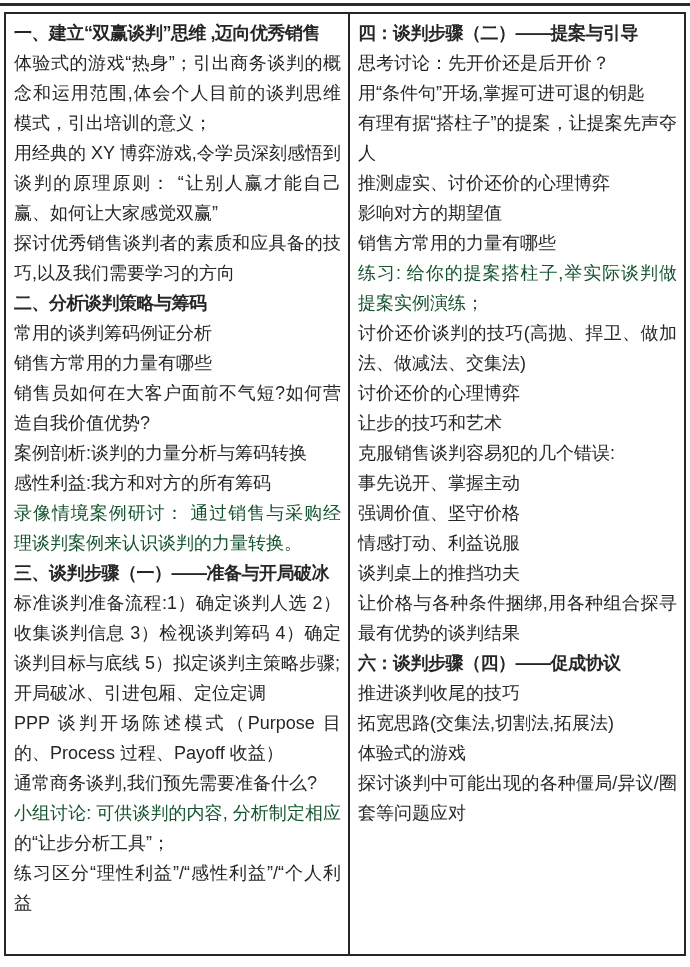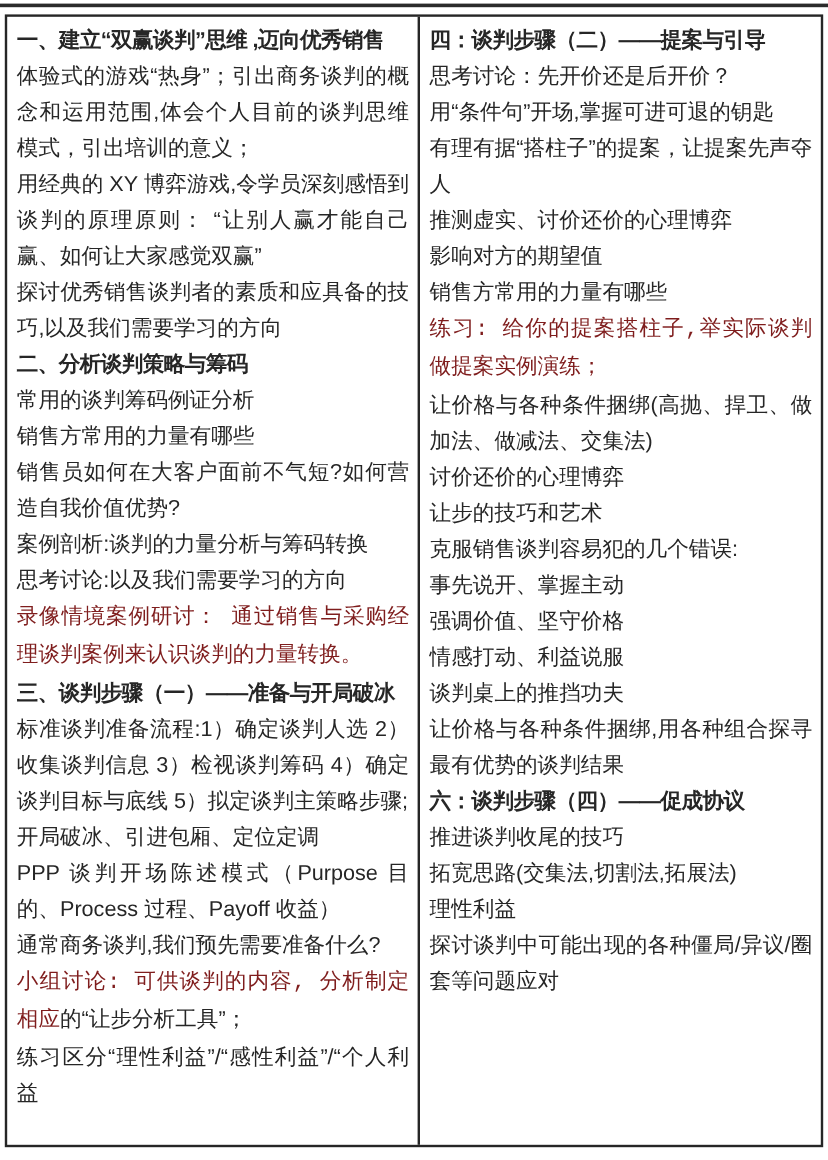--- a/index.html
+++ b/index.html
@@ -47,67 +47,67 @@
   }
   .cell p {
     margin: 0;
     font-size: 18px;
     line-height: 30px;
     color: #262626;
     text-align: justify;
     word-break: break-all;
   }
   .cell p.heading span { font-weight: 700; letter-spacing: -0.5px; }
-  span.red  { color: #7f1d1d; font-family: Liberation Mono, monospace; }
+  span.red  { color: #14532d; }
   span.bold { font-weight: 700; }
   span.plain { font-weight: 400; }
 </style>
 </head>
 <body>
 
 <div class="top-rule"></div>
 
 <div class="doc-table">
   <div class="cell cell-left">
       <p class="heading"><span class="bold">一、建立“双赢谈判”思维 ,迈向优秀销售</span></p>
       <p class="item"><span class="plain">体验式的游戏“热身”；引出商务谈判的概念和运用范围,体会个人目前的谈判思维模式，引出培训的意义；</span></p>
       <p class="item"><span class="plain">用经典的 XY 博弈游戏,令学员深刻感悟到谈判的原理原则： “让别人赢才能自己赢、如何让大家感觉双赢”</span></p>
       <p class="item"><span class="plain">探讨优秀销售谈判者的素质和应具备的技巧,以及我们需要学习的方向</span></p>
       <p class="heading"><span class="bold">二、分析谈判策略与筹码</span></p>
       <p class="item"><span class="plain">常用的谈判筹码例证分析</span></p>
       <p class="item"><span class="plain">销售方常用的力量有哪些</span></p>
       <p class="item"><span class="plain">销售员如何在大客户面前不气短?如何营造自我价值优势?</span></p>
       <p class="item"><span class="plain">案例剖析:谈判的力量分析与筹码转换</span></p>
-      <p class="item"><span class="plain">思考讨论:以及我们需要学习的方向</span></p>
+      <p class="item"><span class="plain">感性利益:我方和对方的所有筹码</span></p>
       <p class="item"><span class="red">录像情境案例研讨： 通过销售与采购经理谈判案例来认识谈判的力量转换。</span></p>
       <p class="heading"><span class="bold">三、谈判步骤（一）——准备与开局破冰</span></p>
       <p class="item"><span class="plain">标准谈判准备流程:1）确定谈判人选 2）收集谈判信息 3）检视谈判筹码 4）确定谈判目标与底线 5）拟定谈判主策略步骤;</span></p>
       <p class="item"><span class="plain">开局破冰、引进包厢、定位定调</span></p>
       <p class="item"><span class="plain">PPP 谈判开场陈述模式（Purpose 目的、Process 过程、Payoff 收益）</span></p>
       <p class="item"><span class="plain">通常商务谈判,我们预先需要准备什么?</span></p>
       <p class="item"><span class="red">小组讨论: 可供谈判的内容, 分析制定相应</span><span class="plain">的“让步分析工具”；</span></p>
       <p class="item"><span class="plain">练习区分“理性利益”/“感性利益”/“个人利益</span></p>
     </div>
   <div class="cell cell-right">
       <p class="heading"><span class="bold">四：谈判步骤（二）——提案与引导</span></p>
       <p class="item"><span class="plain">思考讨论：先开价还是后开价？</span></p>
       <p class="item"><span class="plain">用“条件句”开场,掌握可进可退的钥匙</span></p>
       <p class="item"><span class="plain">有理有据“搭柱子”的提案，让提案先声夺人</span></p>
       <p class="item"><span class="plain">推测虚实、讨价还价的心理博弈</span></p>
       <p class="item"><span class="plain">影响对方的期望值</span></p>
       <p class="item"><span class="plain">销售方常用的力量有哪些</span></p>
       <p class="item"><span class="red">练习: 给你的提案搭柱子,举实际谈判做提案实例演练；</span></p>
-      <p class="item"><span class="plain">让价格与各种条件捆绑(高抛、捍卫、做加法、做减法、交集法)</span></p>
+      <p class="item"><span class="plain">讨价还价谈判的技巧(高抛、捍卫、做加法、做减法、交集法)</span></p>
       <p class="item"><span class="plain">讨价还价的心理博弈</span></p>
       <p class="item"><span class="plain">让步的技巧和艺术</span></p>
       <p class="item"><span class="plain">克服销售谈判容易犯的几个错误:</span></p>
       <p class="item"><span class="plain">事先说开、掌握主动</span></p>
       <p class="item"><span class="plain">强调价值、坚守价格</span></p>
       <p class="item"><span class="plain">情感打动、利益说服</span></p>
       <p class="item"><span class="plain">谈判桌上的推挡功夫</span></p>
       <p class="item"><span class="plain">让价格与各种条件捆绑,用各种组合探寻最有优势的谈判结果</span></p>
       <p class="heading"><span class="bold">六：谈判步骤（四）——促成协议</span></p>
       <p class="item"><span class="plain">推进谈判收尾的技巧</span></p>
       <p class="item"><span class="plain">拓宽思路(交集法,切割法,拓展法)</span></p>
-      <p class="item"><span class="plain">理性利益</span></p>
+      <p class="item"><span class="plain">体验式的游戏</span></p>
       <p class="item"><span class="plain">探讨谈判中可能出现的各种僵局/异议/圈套等问题应对</span></p>
     </div>
 </div>
 
 </body></html>

